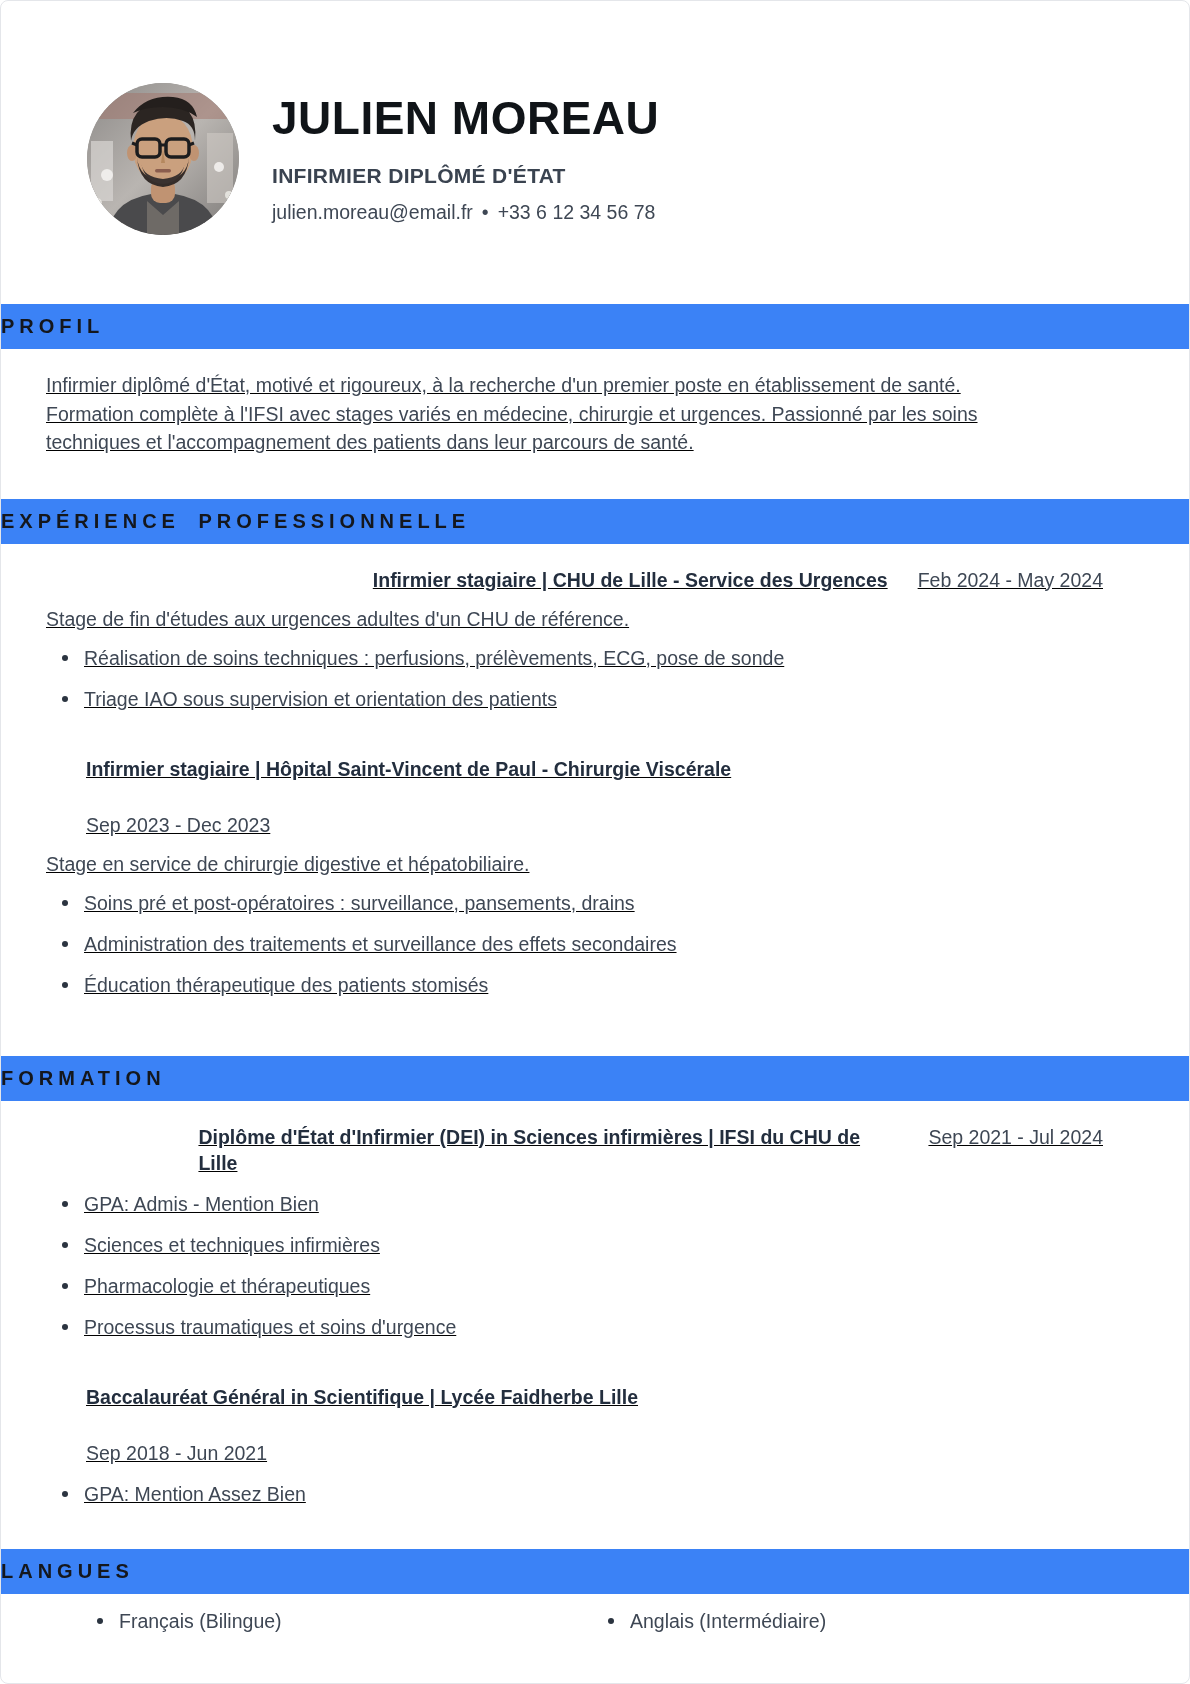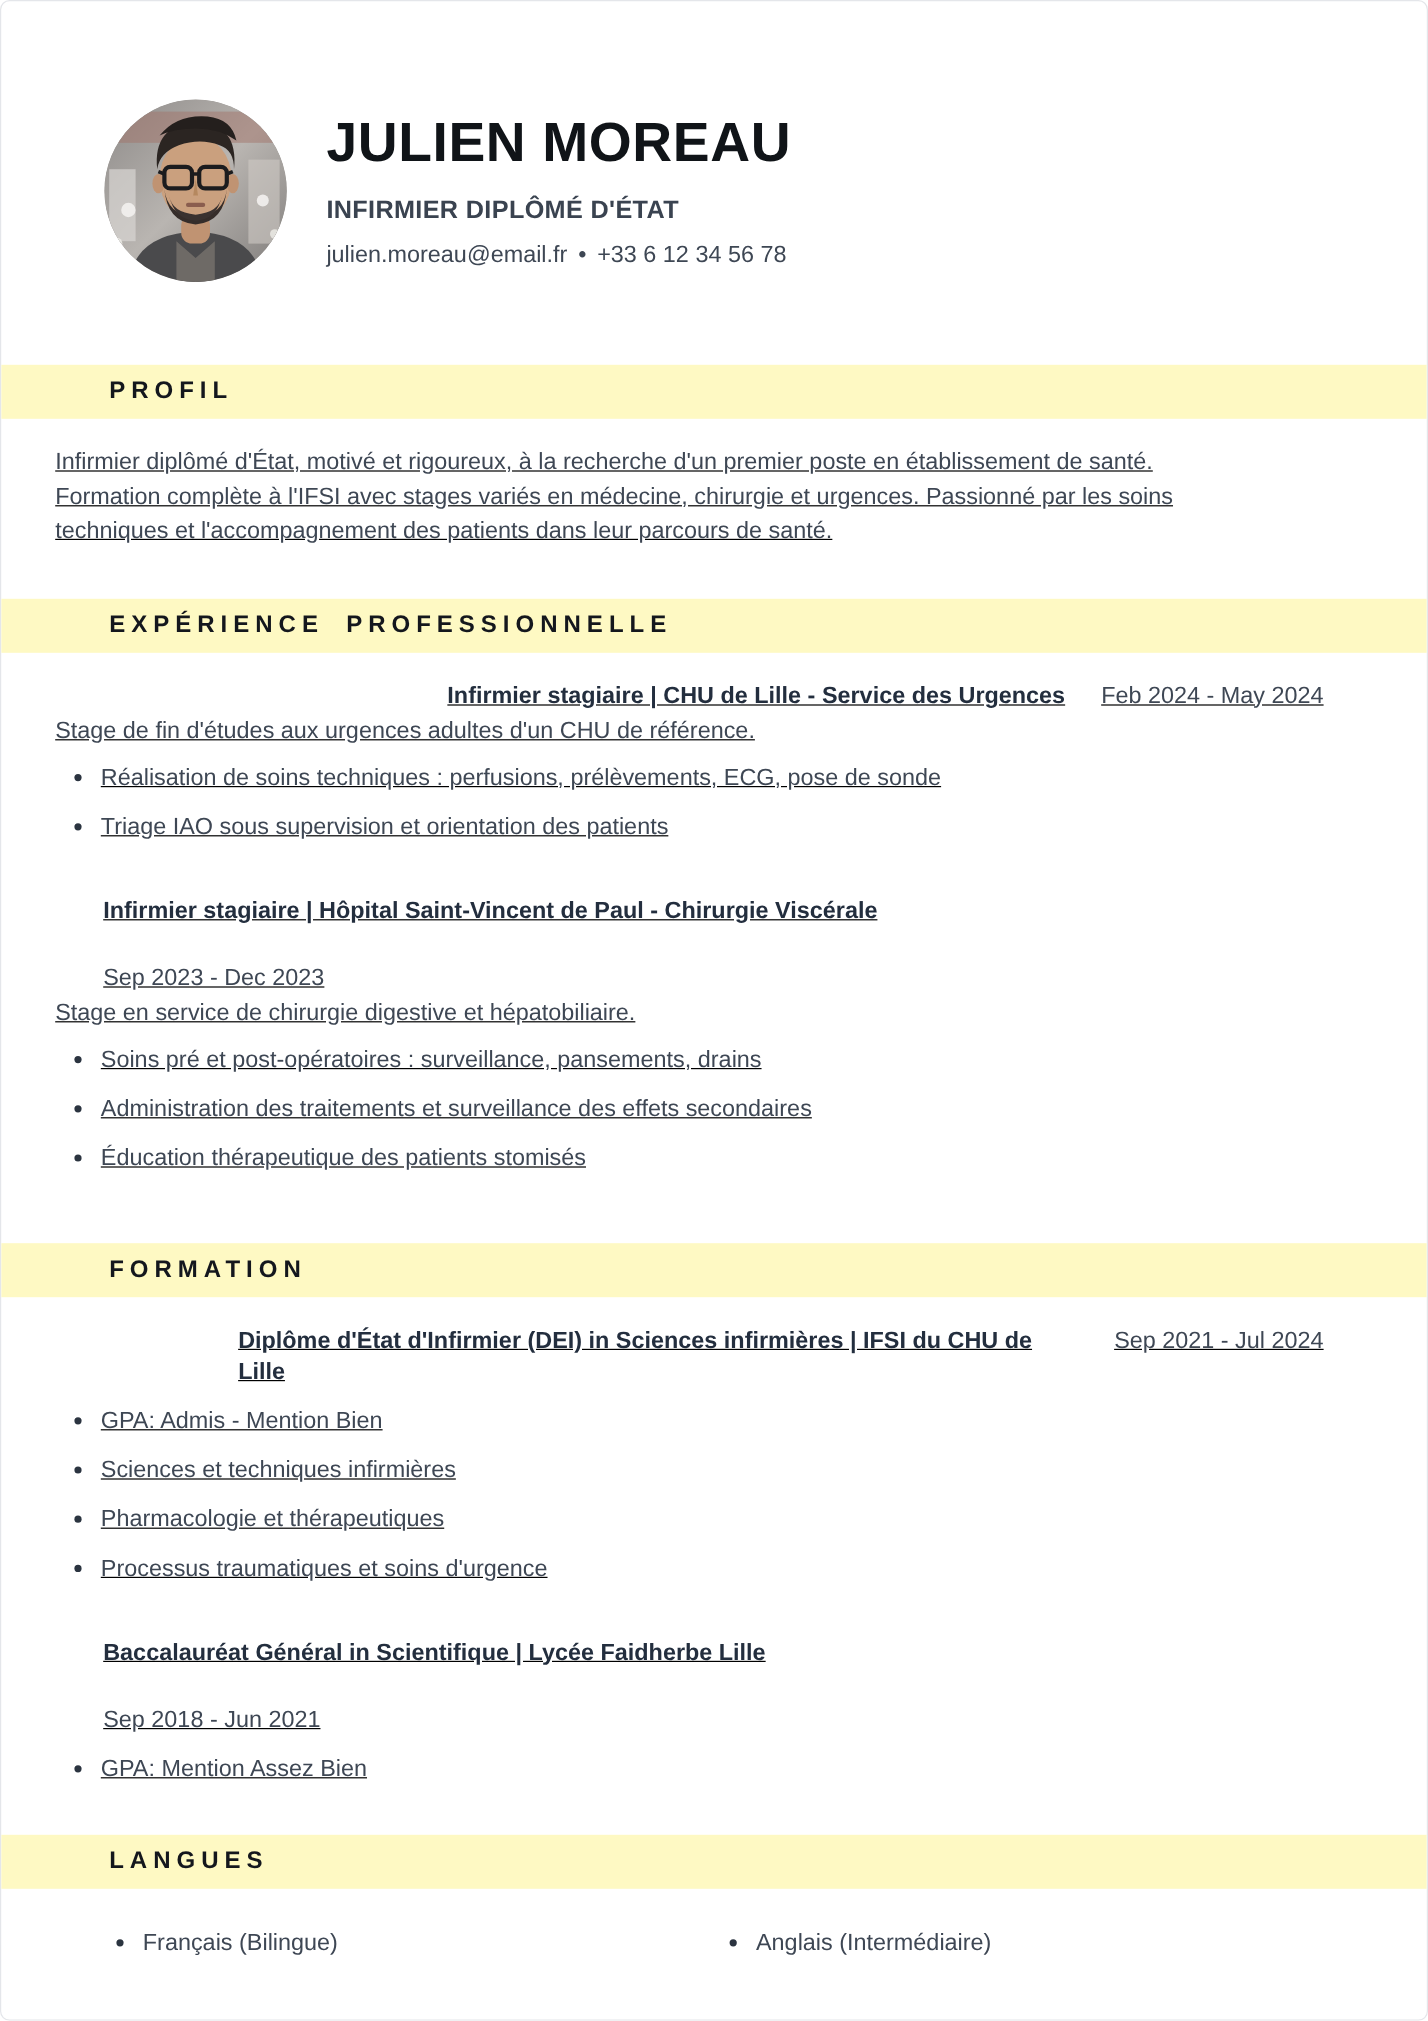--- a/index.html
+++ b/index.html
@@ -12,46 +12,45 @@
   .header{display:flex;align-items:center;padding:82px 85px 0 86px;gap:33px;}
   .avatar{width:152px;height:152px;border-radius:50%;overflow:hidden;flex:0 0 auto;background:#9a9692;}
   .avatar svg{display:block;width:152px;height:152px;}
   .head-text{display:flex;flex-direction:column;}
   .name{font-size:46px;font-weight:700;color:#101418;letter-spacing:.5px;line-height:1.05;}
   .subtitle{margin-top:22px;font-size:21px;font-weight:700;color:#3a4350;letter-spacing:.3px;}
   .contact{margin-top:13px;font-size:19.5px;color:#3e4754;}
   .contact .sep{margin:0 9px;color:#3e4754;}
   
   .band{
-    margin-top:69px;height:45px;background:#fef9c3;display:flex;align-items:center;
-    padding-left:90px;
+    margin-top:69px;height:45px;background:#3b82f6;display:flex;align-items:center;
   }
   .band span{font-size:20px;font-weight:700;color:#14171d;letter-spacing:5px;word-spacing:8px;}
   .band.tight{margin-top:42px;}
   .band.mid{margin-top:58px;}
   
   .content{padding:0 86px 0 45px;text-decoration:underline;}
   .profile-text{margin-top:22px;font-size:19.5px;line-height:28.5px;color:#3e4754;max-width:1000px;}
   .entry{margin:0;}
   .entry-head{display:flex;justify-content:flex-end;align-items:flex-start;gap:30px;margin-left:40px;}
   .entry-head.first{margin-top:23px;}
   .entry-head.next{margin-top:44px;flex-direction:column;}
   .entry-title{font-size:19.5px;line-height:26px;font-weight:700;color:#232e3e;max-width:700px;}
   .entry-date{font-size:19.5px;line-height:26px;color:#3e4754;white-space:nowrap;flex:0 0 auto;}
-  .entry-desc{margin-top:5px;font-size:19.5px;line-height:22px;color:#3e4754;}
+  .entry-desc{margin-top:15px;font-size:19.5px;line-height:22px;color:#3e4754;}
   ul.bullets{list-style:none;margin:8px 0 0 0;padding:0;}
   ul.bullets li{
     position:relative;margin-top:15px;padding-left:38px;
     font-size:19.5px;line-height:26px;color:#3e4754;
   }
   ul.bullets li::before{
     content:"";position:absolute;left:16px;top:10px;width:6px;height:6px;border-radius:50%;background:#2b3440;
   }
   
-  ul.langs{list-style:none;display:flex;flex-wrap:wrap;margin:32px 0 0 0;padding:0 86px 0 80px;}
+  ul.langs{list-style:none;display:flex;flex-wrap:wrap;margin:14px 0 0 0;padding:0 86px 0 80px;}
   ul.langs li{
     position:relative;box-sizing:border-box;width:50%;padding-left:38px;
     font-size:19.5px;line-height:26px;color:#3e4754;
   }
   ul.langs li::before{
     content:"";position:absolute;left:16px;top:10px;width:6px;height:6px;border-radius:50%;background:#2b3440;
   }
 </style>
 </head>
 <body>

